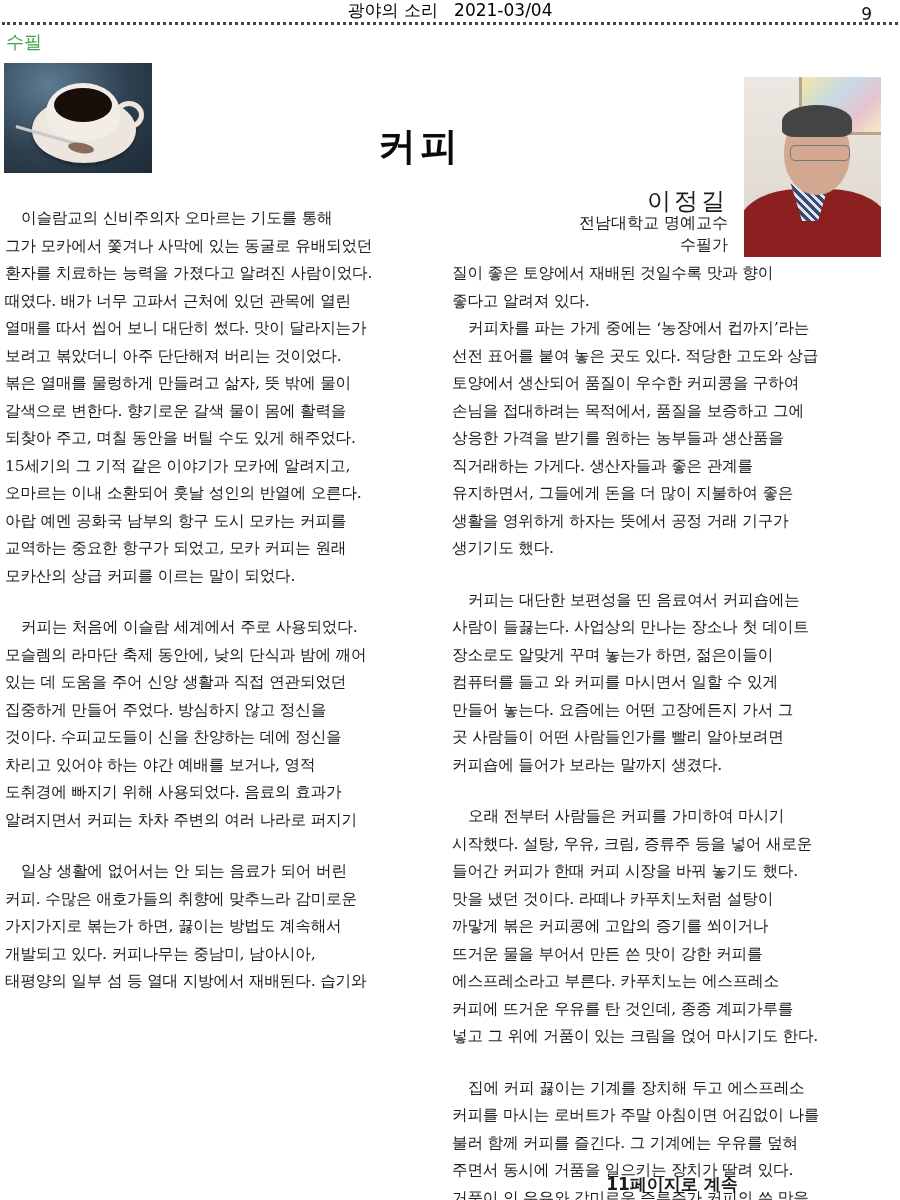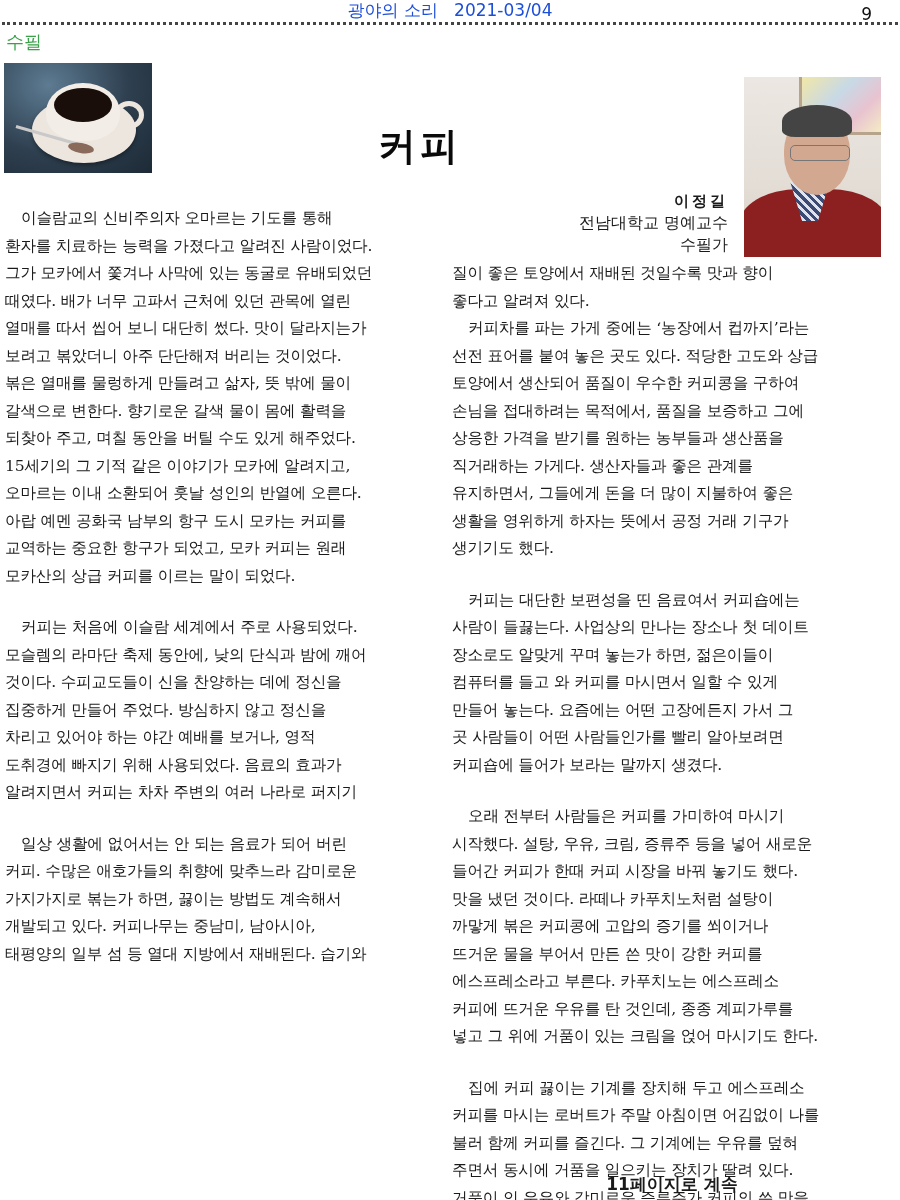--- a/index.html
+++ b/index.html
@@ -7,21 +7,21 @@
     width: 900px; height: 1200px; position: relative; overflow: hidden;
     font-family: "DejaVu Serif", "Liberation Serif", serif;
     color: #1a1a1a;
   }
   .masthead {
     position: absolute; left: 0; top: 0; width: 900px; height: 22px;
   }
   .masthead-title {
     position: absolute; left: 0; width: 900px; top: 0; text-align: center;
     font-family: "DejaVu Sans", "Liberation Sans", sans-serif;
-    font-size: 17px; line-height: 20px; color: #1d4ed8;
+    font-size: 17px; line-height: 20px; color: #000000;
   }
   .page-number {
     position: absolute; right: 28px; top: 4px;
     font-family: "DejaVu Sans", "Liberation Sans", sans-serif;
     font-size: 17px; line-height: 20px; color: #111;
   }
   .dotted-rule {
     position: absolute; left: 2px; top: 22px; width: 896px; height: 0;
     border-top: 3px dotted #444;
   }
@@ -92,21 +92,21 @@
     border-radius: 50% 50% 20% 20%; background: #444;
   }
   .author-photo .glasses {
     position: absolute; left: 46px; top: 68px; width: 58px; height: 14px;
     border: 1px solid #777; border-radius: 5px;
   }
   .byline {
     position: absolute; right: 172px; top: 190px; text-align: right;
     font-family: "DejaVu Sans", "Liberation Sans", sans-serif;
   }
-  .byline-name { font-weight: bold; font-size: 15px; letter-spacing: 3px; line-height: 22px; }
+  .byline-name { font-weight: normal; font-size: 24px; letter-spacing: 3px; line-height: 22px; }
   .byline-line { font-family: "DejaVu Serif", "Liberation Serif", serif; font-size: 16px; line-height: 22px; }
   .column {
     position: absolute; font-size: 15.6px; line-height: 27.5px; color: #1a1a1a;
     letter-spacing: -0.2px;
   }
   .col-left { left: 5px; top: 205px; width: 440px; }
   .col-right { left: 452px; top: 260px; width: 440px; }
   .column p { margin: 0; white-space: nowrap; }
   .gap { height: 24px; }
   .indent { padding-left: 16px; }
@@ -151,40 +151,41 @@
 
 <div class="byline">
   <div class="byline-name">이정길</div>
   <div class="byline-line">전남대학교 명예교수</div>
   <div class="byline-line">수필가</div>
 </div>
 
 <div class="column col-left">
   <div>
     <p class="indent">이슬람교의 신비주의자 오마르는 기도를 통해</p>
+    <p>그가 모카에서 쫓겨나 사막에 있는 동굴로 유배되었던</p>
     <p>환자를 치료하는 능력을 가졌다고 알려진 사람이었다.</p>
-    <p>그가 모카에서 쫓겨나 사막에 있는 동굴로 유배되었던</p>
     <p>때였다. 배가 너무 고파서 근처에 있던 관목에 열린</p>
     <p>열매를 따서 씹어 보니 대단히 썼다. 맛이 달라지는가</p>
     <p>보려고 볶았더니 아주 단단해져 버리는 것이었다.</p>
     <p>볶은 열매를 물렁하게 만들려고 삶자, 뜻 밖에 물이</p>
     <p>갈색으로 변한다. 향기로운 갈색 물이 몸에 활력을</p>
     <p>되찾아 주고, 며칠 동안을 버틸 수도 있게 해주었다.</p>
     <p>15세기의 그 기적 같은 이야기가 모카에 알려지고,</p>
     <p>오마르는 이내 소환되어 훗날 성인의 반열에 오른다.</p>
     <p>아랍 예멘 공화국 남부의 항구 도시 모카는 커피를</p>
     <p>교역하는 중요한 항구가 되었고, 모카 커피는 원래</p>
     <p>모카산의 상급 커피를 이르는 말이 되었다.</p>
   </div>
   <div class="gap"></div>
   <div>
     <p class="indent">커피는 처음에 이슬람 세계에서 주로 사용되었다.</p>
     <p>모슬렘의 라마단 축제 동안에, 낮의 단식과 밤에 깨어</p>
+    <p>있는 데 도움을 주어 신앙 생활과 직접 연관되었던</p>
+    <p>집중하게 만들어 주었다. 방심하지 않고 정신을</p>
     <p>것이다. 수피교도들이 신을 찬양하는 데에 정신을</p>
-    <p>집중하게 만들어 주었다. 방심하지 않고 정신을</p>
     <p>차리고 있어야 하는 야간 예배를 보거나, 영적</p>
     <p>도취경에 빠지기 위해 사용되었다. 음료의 효과가</p>
     <p>알려지면서 커피는 차차 주변의 여러 나라로 퍼지기</p>
   </div>
   <div class="gap"></div>
   <div>
     <p class="indent">일상 생활에 없어서는 안 되는 음료가 되어 버린</p>
     <p>커피. 수많은 애호가들의 취향에 맞추느라  감미로운</p>
     <p>가지가지로 볶는가 하면, 끓이는 방법도 계속해서</p>
     <p>개발되고 있다. 커피나무는 중남미, 남아시아,</p>

